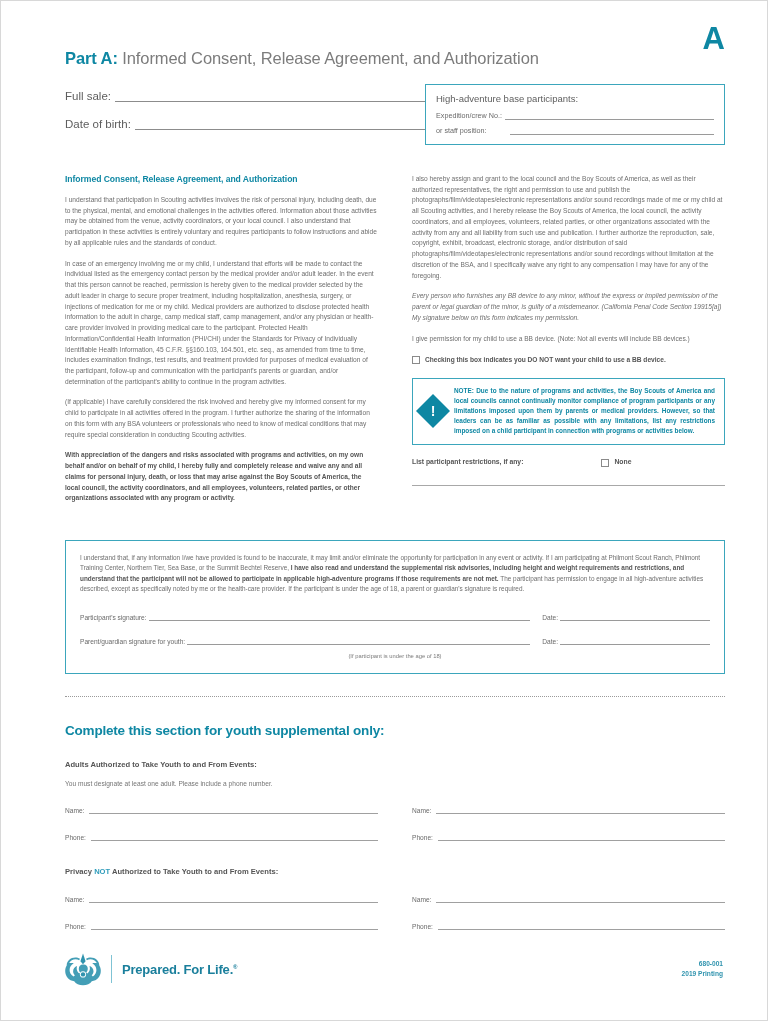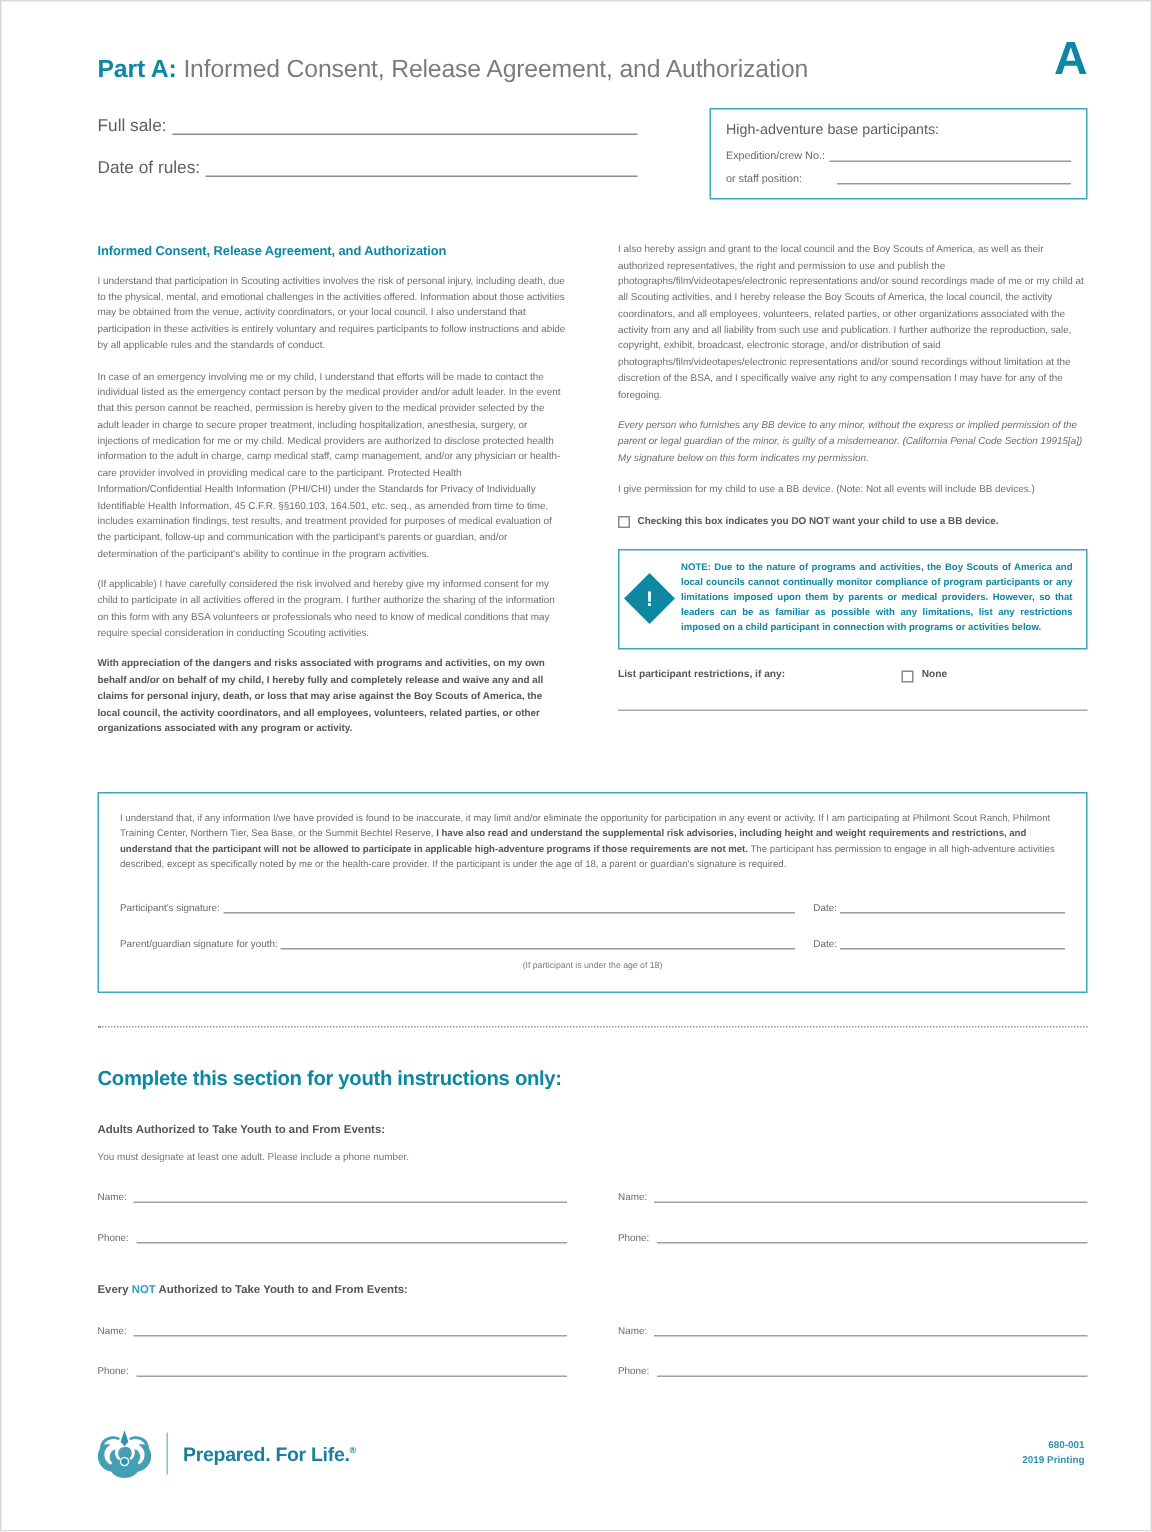--- a/index.html
+++ b/index.html
@@ -26,21 +26,21 @@
   .inner {
     position: absolute;
     left: 64px;
     top: 0;
     width: 660px;
   }
 
   
   .hdr {
     position: relative;
-    padding-top: 36px;
+    padding-top: 48px;
   }
   .hdr-title {
     font-size: 16.5px;
     color: #7c7c7c;
     letter-spacing: -0.1px;
     white-space: nowrap;
   }
   .hdr-title b {
     color: #0e87a3;
     font-weight: bold;
@@ -74,21 +74,21 @@
     flex: 1;
     border-bottom: 1px solid #8c8c8c;
     height: 11px;
     margin-left: 4px;
   }
 
   .habox {
     position: absolute;
     right: 0;
     top: -6px;
-    width: 252px;
+    width: 300px;
     box-sizing: border-box;
     border: 1px solid #3ba6bc;
     padding: 8px 10px 9px 10px;
   }
   .habox-title {
     font-size: 9.5px;
     color: #5e5e5e;
     margin-bottom: 7px;
   }
   .habox-row {
@@ -336,21 +336,21 @@
       </div>
       <div class="badge-a">A</div>
     </div>
 
     <div class="namerow">
       <div class="fieldline">
         <span class="lbl">Full sale:</span>
         <span class="rule"></span>
       </div>
       <div class="fieldline">
-        <span class="lbl">Date of rules:</span>
+        <span class="lbl">Date of birth:</span>
         <span class="rule"></span>
       </div>
 
       <div class="habox">
         <div class="habox-title">High-adventure base participants:</div>
         <div class="habox-row">
           <span>Expedition/crew No.:</span>
           <span class="rule"></span>
         </div>
         <div class="habox-row">
@@ -413,21 +413,21 @@
         <span class="rule long"></span>
         <span class="datelbl">Date:</span>
         <span class="rule date"></span>
       </div>
 
       <div class="undernote">(If participant is under the age of 18)</div>
     </div>
 
     <div class="cutline"></div>
 
-    <div class="youth-title">Complete this section for youth instructions only:</div>
+    <div class="youth-title">Complete this section for youth supplemental only:</div>
 
     <div class="sub-title">Adults Authorized to Take Youth to and From Events:</div>
     <div class="hint">You must designate at least one adult. Please include a phone number.</div>
 
     <div class="nprow">
       <div class="npfield">
         <span>Name:</span>
         <span class="rule"></span>
       </div>
       <div class="npfield">
@@ -441,21 +441,21 @@
         <span>Phone:</span>
         <span class="rule"></span>
       </div>
       <div class="npfield">
         <span>Phone:</span>
         <span class="rule"></span>
       </div>
     </div>
 
     <div class="sub-title" style="margin-top:26px;">
-      <span>Every </span><span class="notword">NOT</span><span> Authorized to Take Youth to and From Events:</span>
+      <span>Privacy </span><span class="notword">NOT</span><span> Authorized to Take Youth to and From Events:</span>
     </div>
 
     <div class="nprow">
       <div class="npfield">
         <span>Name:</span>
         <span class="rule"></span>
       </div>
       <div class="npfield">
         <span>Name:</span>
         <span class="rule"></span>

